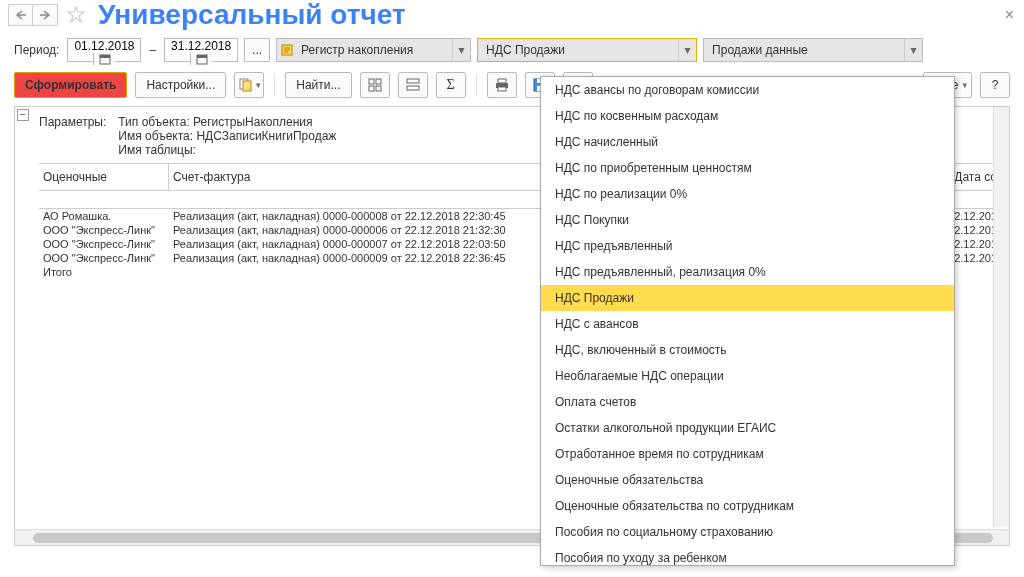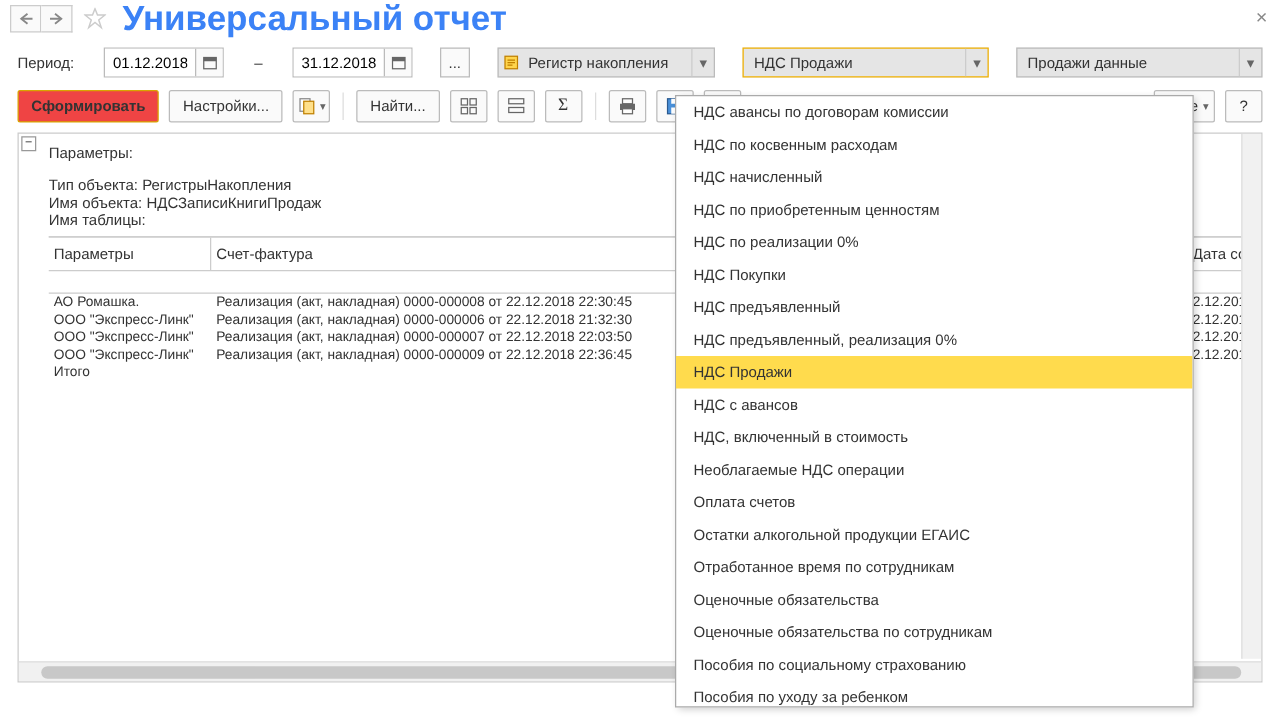--- a/index.html
+++ b/index.html
@@ -3,44 +3,44 @@
 <meta charset="utf-8">
 <style>
   * { box-sizing: border-box; }
   html, body { margin:0; padding:0; font-family: Arial, sans-serif; font-size:12px; color:#333; background:#fff; width:1024px; height:577px; overflow:hidden; }
   .titlebar { display:flex; align-items:center; padding:4px 8px 8px 8px; height:34px; }
   .navbtn { width:25px; height:22px; border:1px solid #ccc; background:#fafafa; display:flex; align-items:center; justify-content:center; cursor:pointer; }
   .navbtn + .navbtn { border-left:none; }
   .star { width:24px; height:24px; display:flex; align-items:center; justify-content:center; margin:0 6px; color:#bbb; }
   .title { font-size:28px; color:#3b82f6; margin-left:4px;font-weight:bold; }
   .closex { position:absolute; right:10px; top:6px; font-size:16px; color:#888; cursor:pointer; }
-  .periodrow { display:flex; align-items:center; padding:4px 14px 10px 14px; gap:22px; }
+  .periodrow { display:flex; align-items:center; padding:4px 14px 10px 14px; gap:6px; }
   .label { margin-right:2px; }
-  .datefield { display:flex; align-items:center; border:1px solid #bbb; height:24px; }
+  .datefield { display:flex; align-items:center; border:1px solid #bbb; height:24px;flex-direction:column; }
   .datefield input { border:none; width:72px; padding:0 6px; height:22px; font-size:12px; outline:none; }
   .calbtn { width:22px; height:22px; border-left:1px solid #bbb; display:flex; align-items:center; justify-content:center; background:#fafafa; cursor:pointer; }
   .dash { margin:0 2px; }
   .dotsbtn { width:26px; height:24px; border:1px solid #bbb; background:#fafafa; display:flex; align-items:center; justify-content:center; cursor:pointer; }
   .combo { display:flex; align-items:center; border:1px solid #bbb; height:24px; background:#e5e5e5; }
   .combo.orange { border:1px solid #f0b000; }
   .combo .cicon { width:20px; display:flex; align-items:center; justify-content:center; }
   .combo .ctext { flex:1; padding:0 4px; }
   .combo .cdrop { width:18px; height:22px; border-left:1px solid #ccc; display:flex; align-items:center; justify-content:center; cursor:pointer; color:#666; }
   .regcombo { width:195px; }
   .ndscombo { width:220px; }
   .datacombo { width:220px; }
   .toolrow { display:flex; align-items:center; padding:0 14px 8px 14px; gap:8px; }
   .btn { height:26px; border:1px solid #bbb; background:#fafafa; display:flex; align-items:center; justify-content:center; padding:0 10px; cursor:pointer; border-radius:2px; }
   .btn.primary { background:#ef4444; border:1px solid #d9a400; font-weight:bold; }
   .btn.icon { width:30px; padding:0; }
   .sep { width:1px; height:22px; background:#ddd; margin:0 2px; }
   .report { position:relative; margin:0 14px; border:1px solid #ccc; height:440px; background:#fff; overflow:hidden; }
   .tree { position:absolute; left:2px; top:2px; width:12px; height:12px; border:1px solid #999; display:flex; align-items:center; justify-content:center; font-size:10px; line-height:1; cursor:pointer; }
   .rcontent { padding:8px 8px 8px 24px; }
-  .params { display:flex; gap:12px; border-bottom:1px solid #ccc; padding-bottom:6px;flex-direction:column; }
+  .params { display:flex; gap:12px; border-bottom:1px solid #ccc; padding-bottom:6px; }
   .plabel { }
   .pvals { }
   .headrow { display:flex; border-bottom:1px solid #ccc; }
   .hcell { padding:6px 4px; }
   .hcell.buyer { width:130px; border-right:1px solid #ccc; }
   .hcell.invoice { flex:1; }
   .hcell.date { width:60px; text-align:right; }
   .datarow { display:flex; font-size:11px; }
   .dcell { padding:1px 4px; }
   .dcell.buyer { width:130px; }
@@ -191,21 +191,21 @@
   <div class="rcontent">
     <div class="params">
       <div class="plabel">Параметры:</div>
       <div class="pvals">
         <div>Тип объекта: РегистрыНакопления</div>
         <div>Имя объекта: НДСЗаписиКнигиПродаж</div>
         <div>Имя таблицы:</div>
       </div>
     </div>
     <div class="headrow" style="border-top:1px solid #ccc; margin-top:-1px;">
-      <div class="hcell buyer">Параметры</div>
+      <div class="hcell buyer">Оценочные</div>
       <div class="hcell invoice">Счет-фактура</div>
       <div class="hcell date">Дата со</div>
     </div>
     <div style="height:18px; border-bottom:1px solid #ccc;"></div>
     <div id="rows">
         <div class="datarow">
           <div class="dcell buyer">АО Ромашка.</div>
           <div class="dcell invoice">Реализация (акт, накладная) 0000-000008 от 22.12.2018 22:30:45</div>
           <div class="dcell date">2.12.201</div>
         </div>

